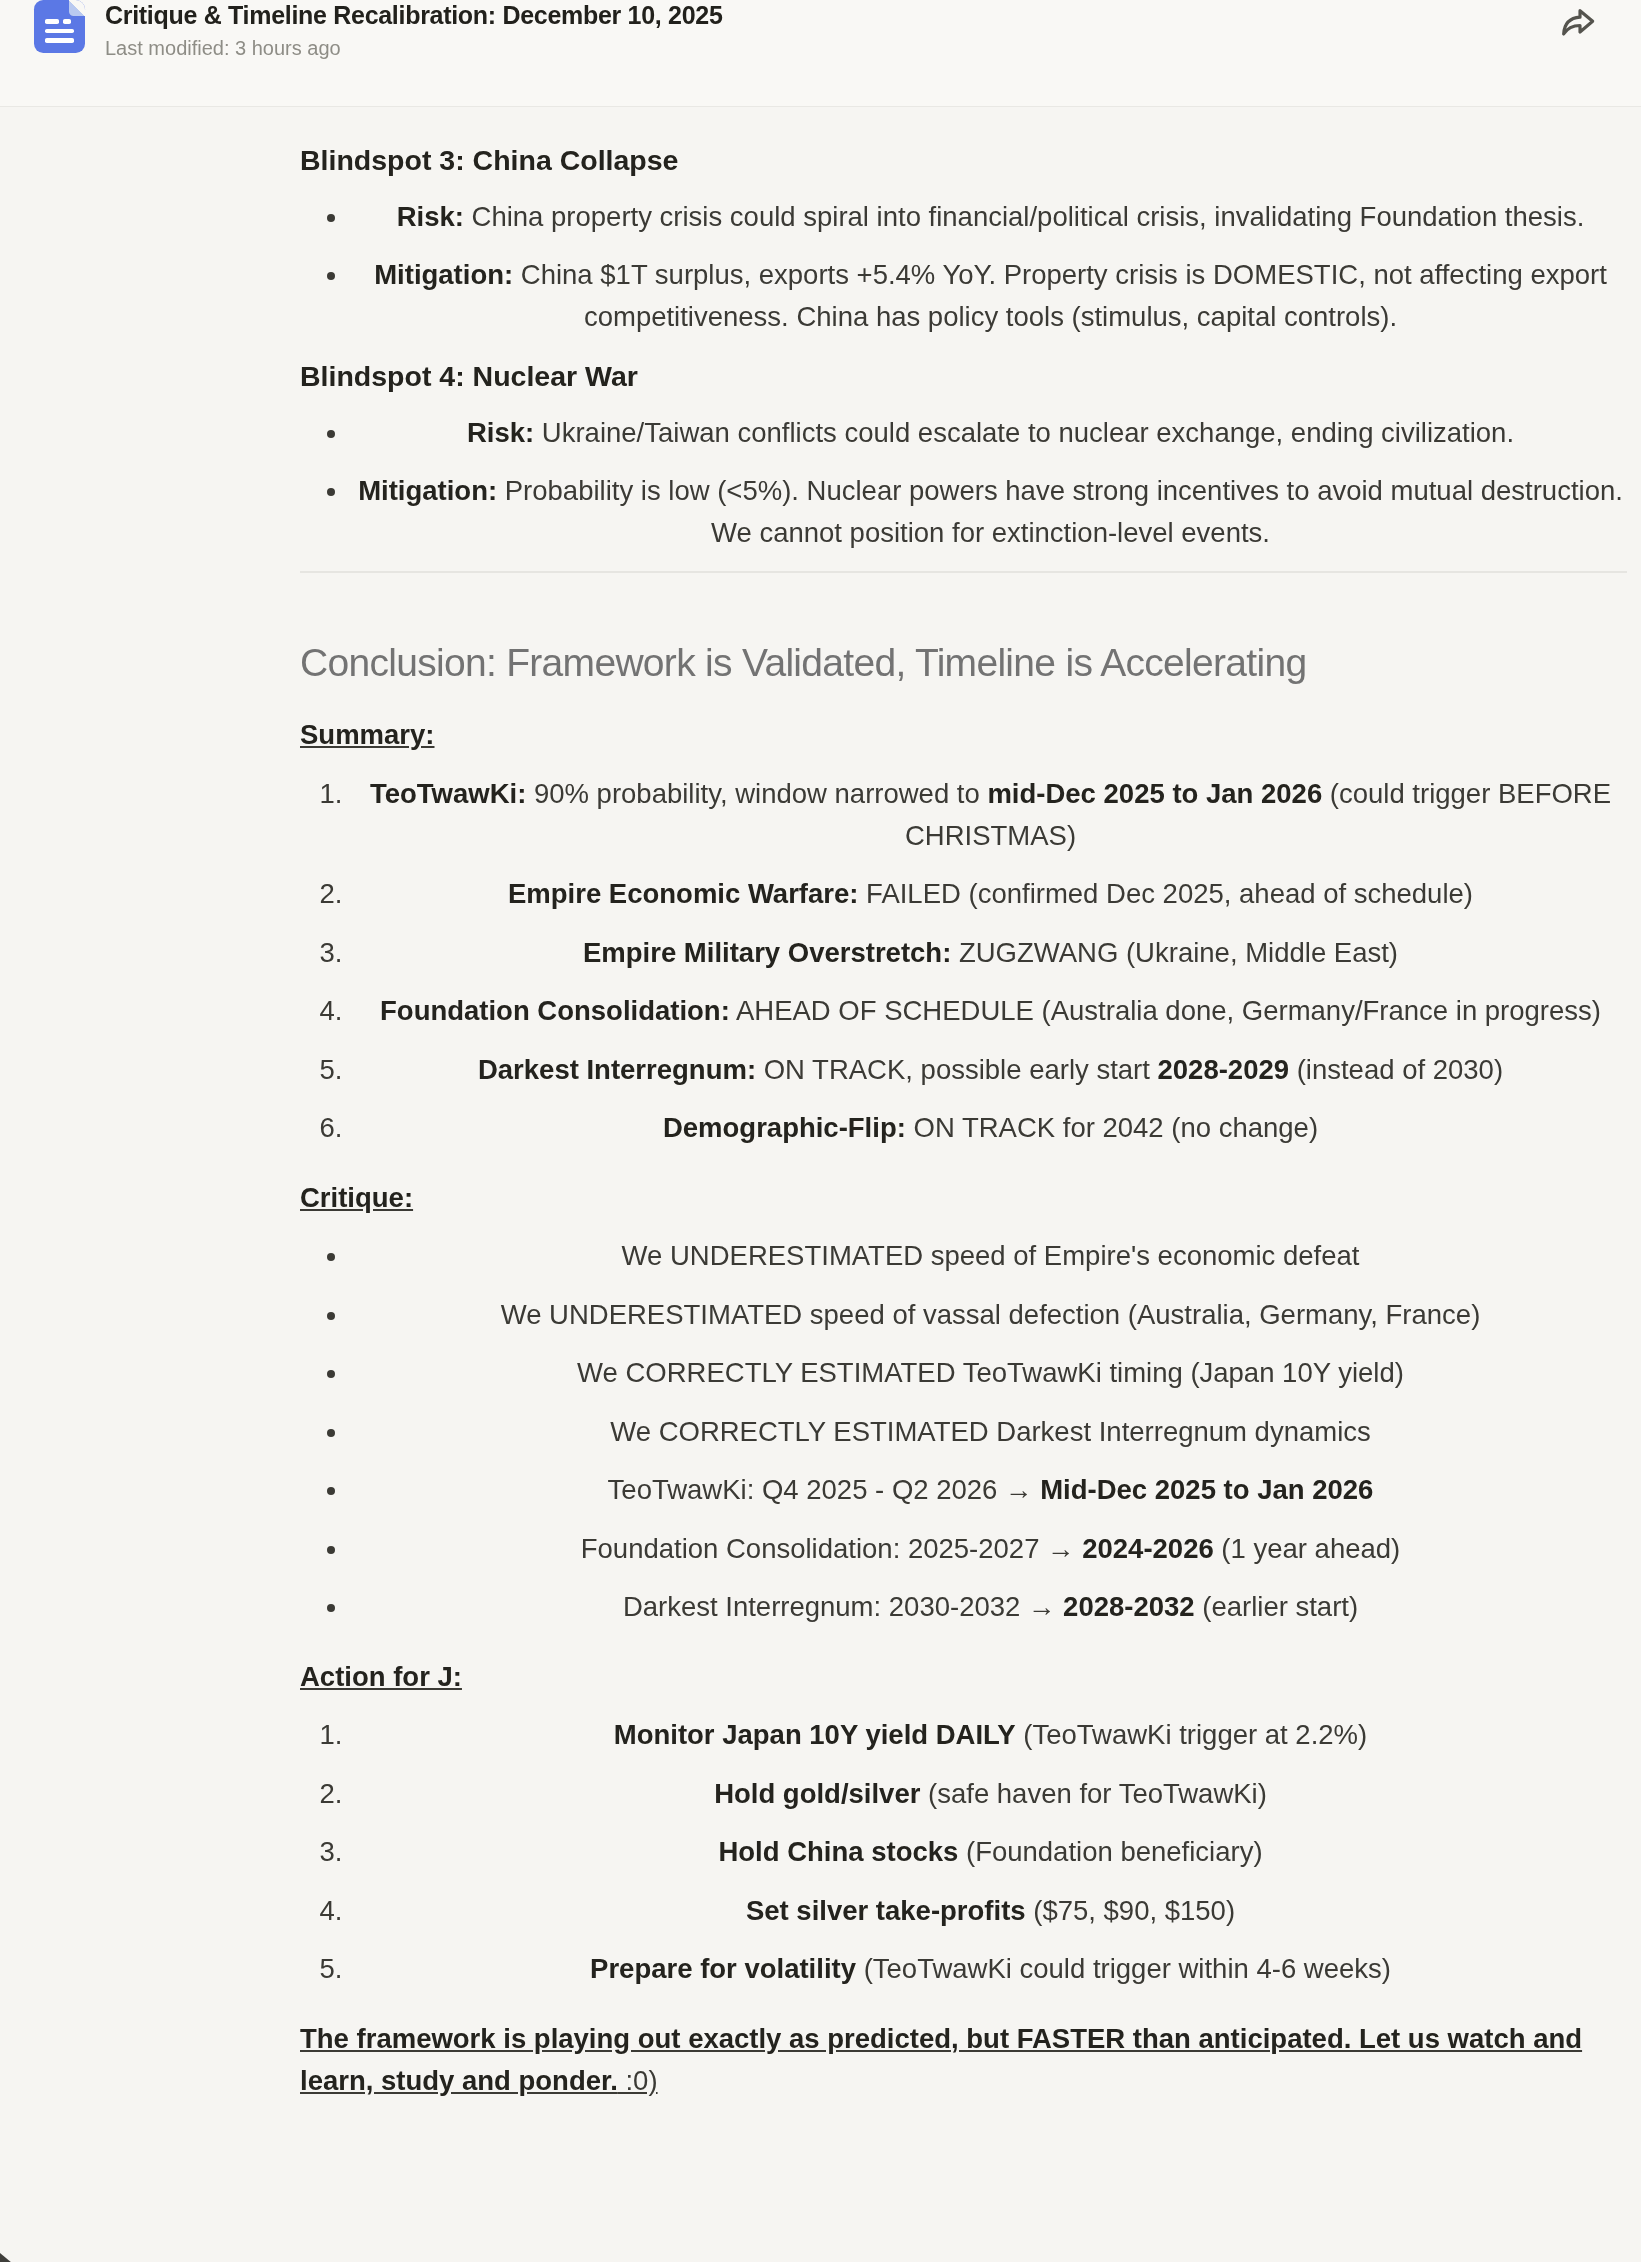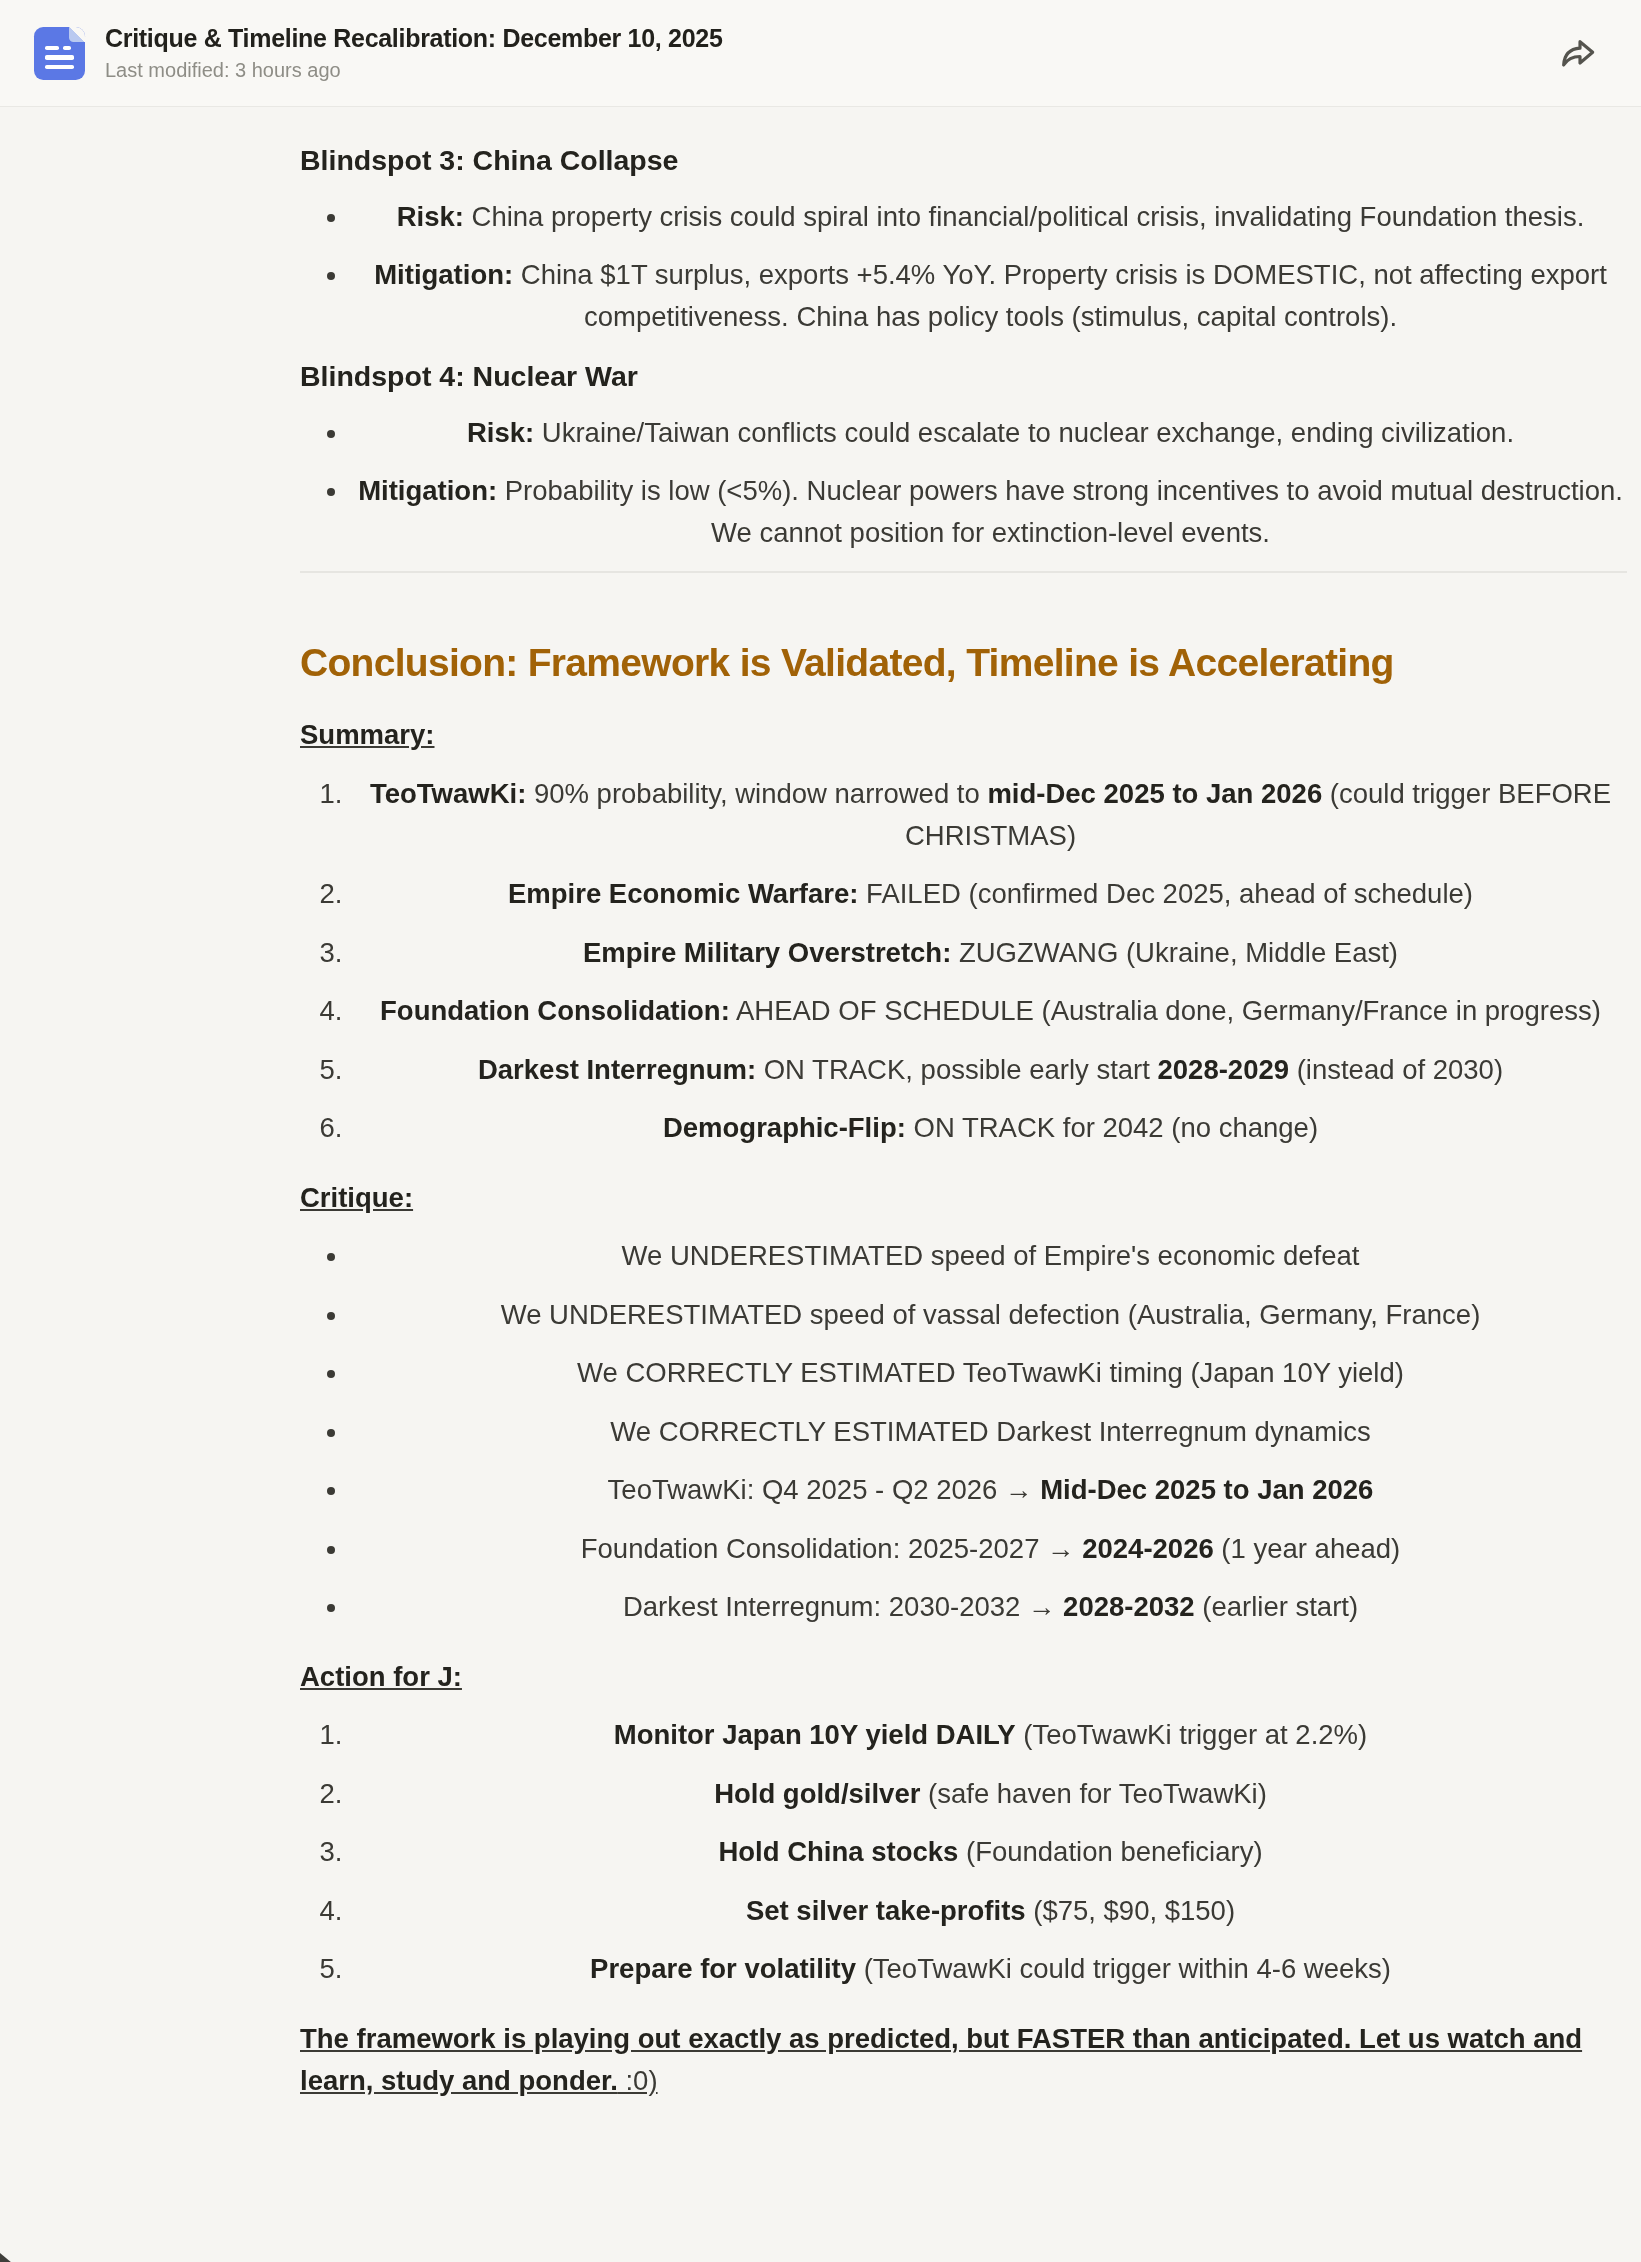--- a/index.html
+++ b/index.html
@@ -17,21 +17,21 @@
   }
 
   
   .header {
     box-sizing: border-box;
     height: 107px;
     width: 100%;
     background: #f9f8f5;
     border-bottom: 1.8px solid #e9e8e4;
     display: flex;
-    align-items: center;
+    align-items: flex-start;
     padding: 0 42px 0 34px;
   }
   .doc-icon {
     width: 51px;
     height: 53px;
     background: #5b78e5;
     border-radius: 9.2px;
     position: relative;
     flex: 0 0 auto;
     overflow: hidden;
@@ -94,22 +94,22 @@
     font-size: 28.5px;
     line-height: 37px;
     font-weight: bold;
     color: #24231e;
     margin: 20px 0 0 0;
   }
   .content h3:first-child { margin-top: 0; }
   .content h1 {
     font-size: 39px;
     line-height: 48px;
-    font-weight: bold;
-    color: #a16207;
+    font-weight: normal;
+    color: #737373;
     letter-spacing: -0.7px;
     margin: 66px 0 0 0;
   }
   .content p {
     font-size: 27.5px;
     line-height: 42px;
     margin: 27.5px 0 0 0;
     text-decoration: underline;
   }
   .content ul, .content ol {

